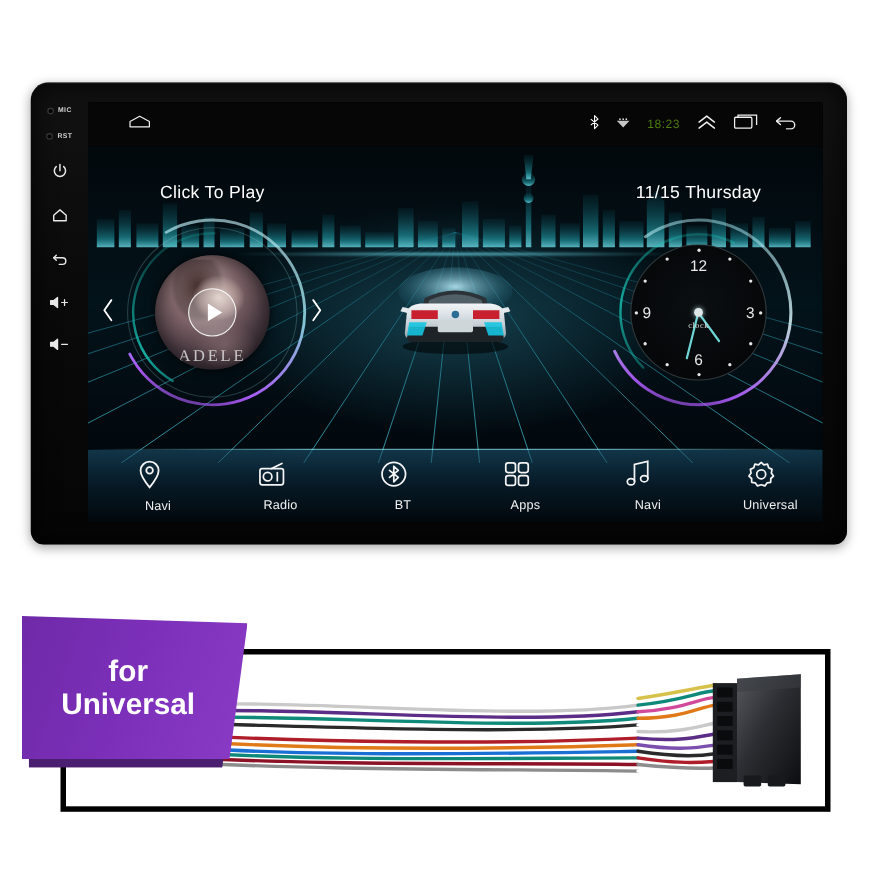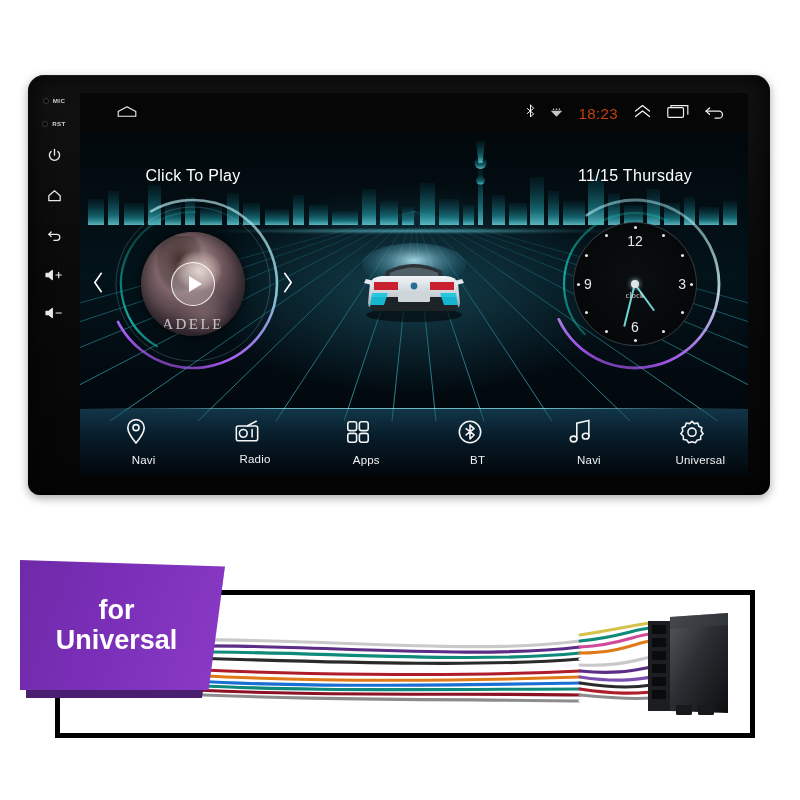--- a/index.html
+++ b/index.html
@@ -51,21 +51,21 @@
   }
 
   
   .statusbar {
     position:relative; height:40px; width:100%;
     background:#060606; display:flex; align-items:center;
     z-index: 6;
   }
   .sb-home { margin-left:36px; }
   .sb-right { margin-left:auto; display:flex; align-items:center; gap:15px; margin-right:22px; }
-  .sb-time { color:#c2410c; font-size:15px; letter-spacing:.4px; }
+  .sb-time { color:#4d7c0f; font-size:11px; letter-spacing:.4px; }
 
   
   .desktop {
     position:absolute; left:0; top:40px; width:668px; height:342px;
     background:
       radial-gradient(ellipse 300px 150px at 50% 46%, rgba(60,170,200,.30) 0%, rgba(8,30,40,0) 70%),
       linear-gradient(180deg,#02080c 0%,#03131a 42%,#020a10 72%,#010507 100%);
     overflow:hidden;
   }
   .skyline { position:absolute; left:0; top:0; width:668px; height:92px; opacity:.85; }
@@ -527,38 +527,38 @@
                 <rect x="2.5" y="7" width="23" height="16" rx="2.2"></rect>
                 <circle cx="10" cy="15" r="4.2"></circle>
                 <path d="M19.5 11 L19.5 19"></path>
               </svg>
             </span>
             <span class="dock-lbl">Radio</span>
           </div>
 
           <div class="dock-item">
             <span>
+              <svg width="26" height="26" viewBox="0 0 28 28" fill="none" stroke="#f4f4f4" stroke-width="1.7" stroke-linejoin="round" stroke-linecap="round">
+                <circle cx="14" cy="14" r="11.5"></circle>
+                <path d="M14 6.5 L14 21.5 L18.4 17.2 L9.8 10.4 M9.8 17.2 L18.4 10.4 L14 6.5"></path>
+              </svg>
+            </span>
+            <span class="dock-lbl">BT</span>
+          </div>
+
+          <div class="dock-item">
+            <span>
               <svg width="26" height="26" viewBox="0 0 28 28" fill="none" stroke="#f4f4f4" stroke-width="1.7">
                 <rect x="3" y="3" width="9.5" height="9.5" rx="2.4"></rect>
                 <rect x="15.5" y="3" width="9.5" height="9.5" rx="2.4"></rect>
                 <rect x="3" y="15.5" width="9.5" height="9.5" rx="2.4"></rect>
                 <rect x="15.5" y="15.5" width="9.5" height="9.5" rx="2.4"></rect>
               </svg>
             </span>
             <span class="dock-lbl">Apps</span>
-          </div>
-
-          <div class="dock-item">
-            <span>
-              <svg width="26" height="26" viewBox="0 0 28 28" fill="none" stroke="#f4f4f4" stroke-width="1.7" stroke-linejoin="round" stroke-linecap="round">
-                <circle cx="14" cy="14" r="11.5"></circle>
-                <path d="M14 6.5 L14 21.5 L18.4 17.2 L9.8 10.4 M9.8 17.2 L18.4 10.4 L14 6.5"></path>
-              </svg>
-            </span>
-            <span class="dock-lbl">BT</span>
           </div>
 
           <div class="dock-item">
             <span>
               <svg width="25" height="26" viewBox="0 0 26 28" fill="none" stroke="#f4f4f4" stroke-width="1.7" stroke-linecap="round">
                 <path d="M9 21 L9 4.5 L22 1.5 L22 18"></path>
                 <ellipse cx="5.6" cy="21.5" rx="3.6" ry="3.1"></ellipse>
                 <ellipse cx="18.6" cy="18.5" rx="3.6" ry="3.1"></ellipse>
               </svg>
             </span>

